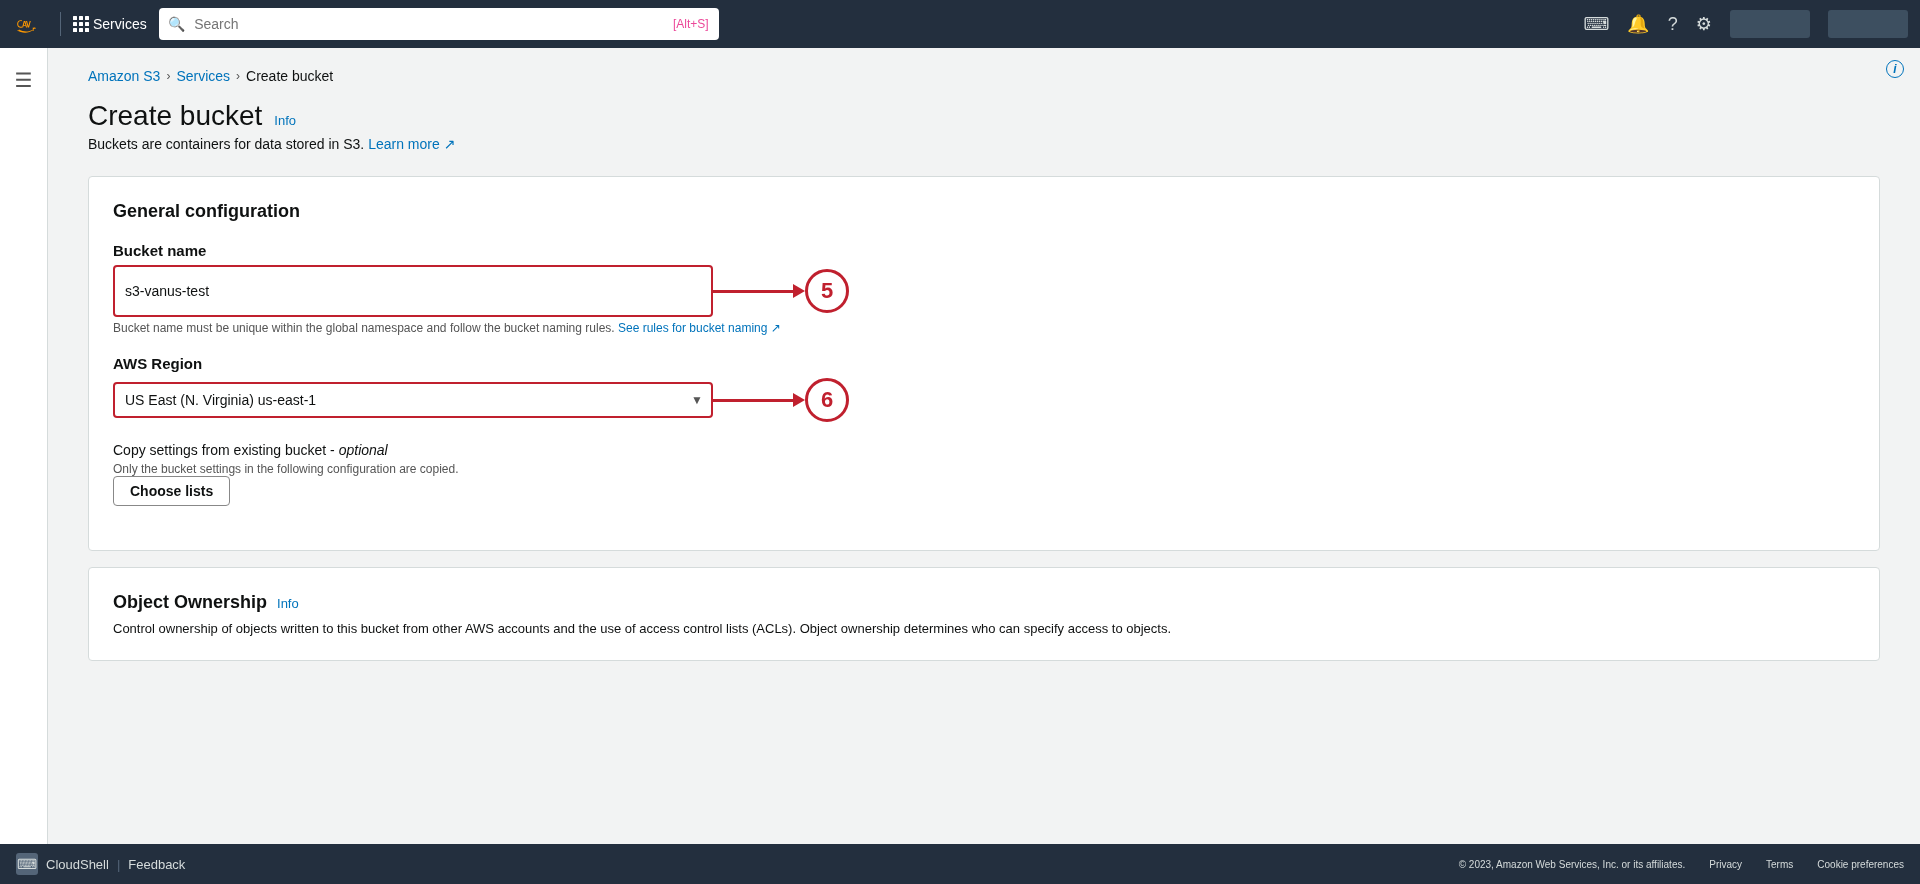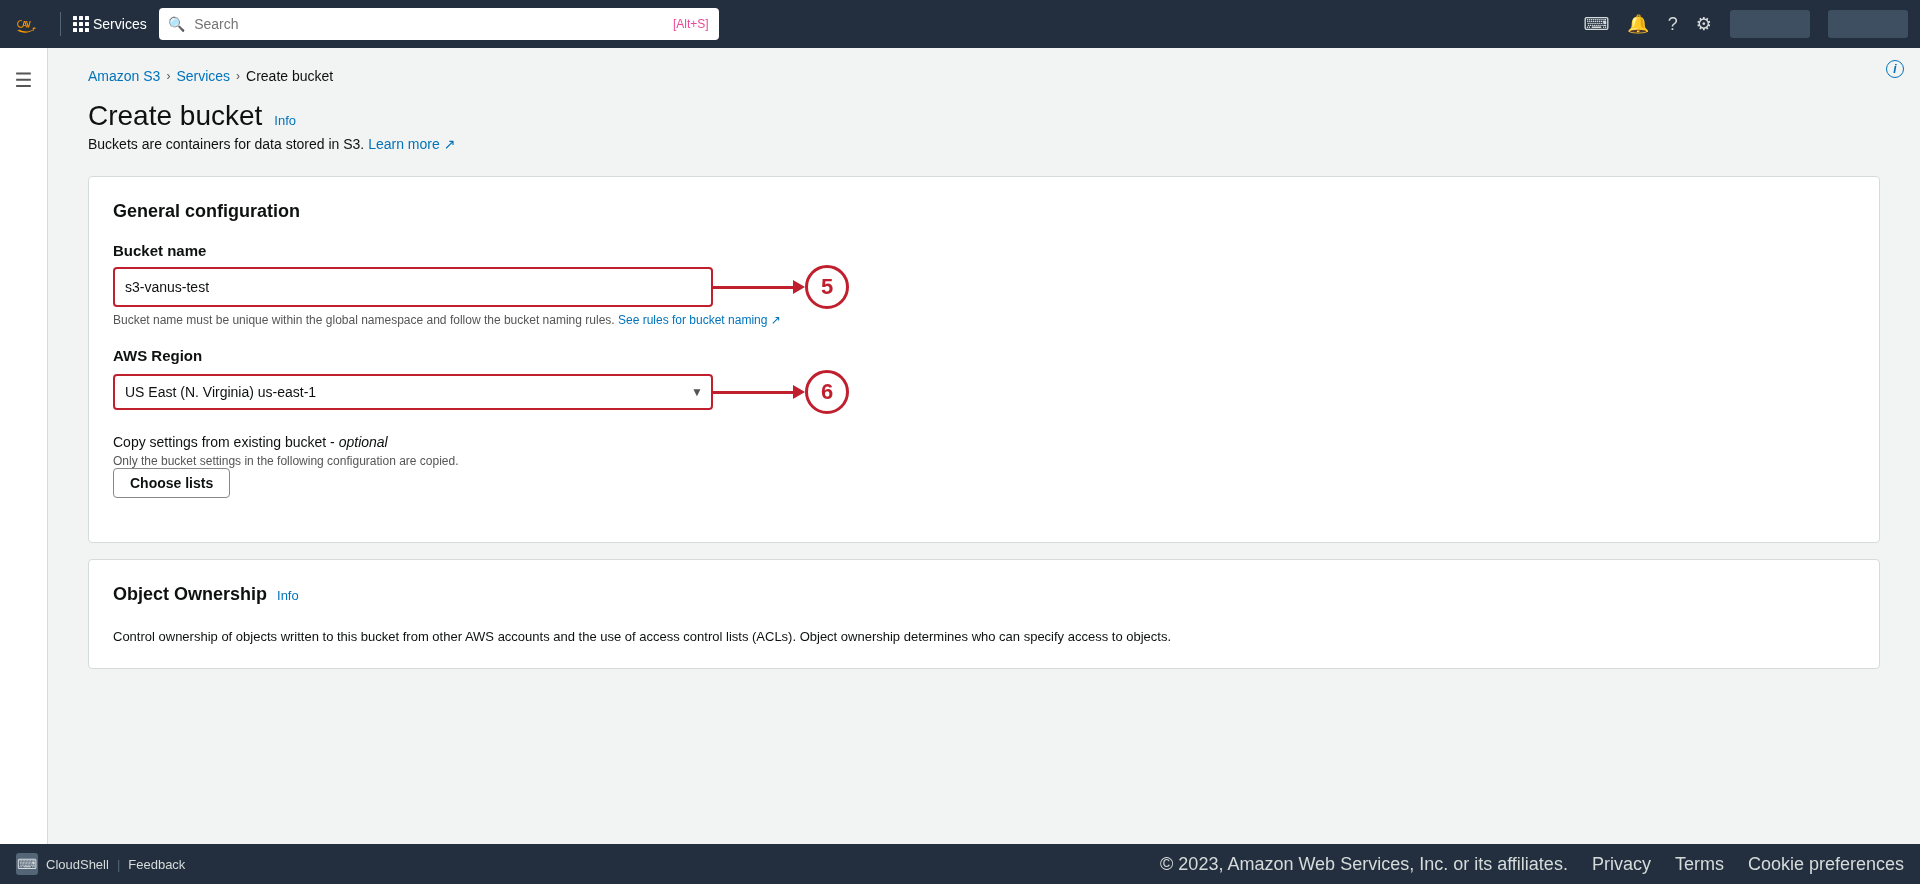--- a/index.html
+++ b/index.html
@@ -192,21 +192,21 @@
     .form-label {
       font-size: 15px;
       font-weight: 700;
       color: #0f1111;
       margin-bottom: 6px;
       display: block;
     }
     .form-input {
       width: 100%;
       max-width: 600px;
-      height: 40px;
+      height: 52px;
       padding: 0 10px;
       border: 2px solid #c0202e;
       border-radius: 4px;
       font-size: 14px;
       outline: none;
       color: #0f1111;
     }
     .form-hint {
       font-size: 12px;
       color: #555;
@@ -342,21 +342,21 @@
       align-items: center;
       justify-content: center;
       font-size: 14px;
     }
     .bottom-bar-right {
       margin-left: auto;
       display: flex;
       align-items: center;
       gap: 24px;
       color: #d5dbdb;
-      font-size: 18px;
+      font-size: 10px;
     }
     .bottom-bar-right a {
       color: #d5dbdb;
       text-decoration: none;
       cursor: pointer;
     }
 
     
     .info-icon-circle {
       display: inline-flex;
@@ -498,21 +498,21 @@
         <p class="copy-settings-title">
           <span>Copy settings from existing bucket</span> - <em>optional</em>
         </p>
         <p class="copy-settings-desc">Only the bucket settings in the following configuration are copied.</p>
         <button class="btn-secondary">Choose lists</button>
       </div>
     </div>
 
     <div class="card">
       <div class="object-ownership-header">
-        <h2 class="card-title" style="margin-bottom:16px;">Object Ownership</h2>
+        <h2 class="card-title" style="margin-bottom:0;">Object Ownership</h2>
         <a class="info-link">Info</a>
       </div>
       <p class="form-hint" style="font-size:13px; color:#0f1111; margin-top: 8px;">Control ownership of objects written to this bucket from other AWS accounts and the use of access control lists (ACLs). Object ownership determines who can specify access to objects.</p>
     </div>
 
   </main>
 </div>
 
 <div class="top-right-info">
   <span class="info-icon-circle">i</span>

